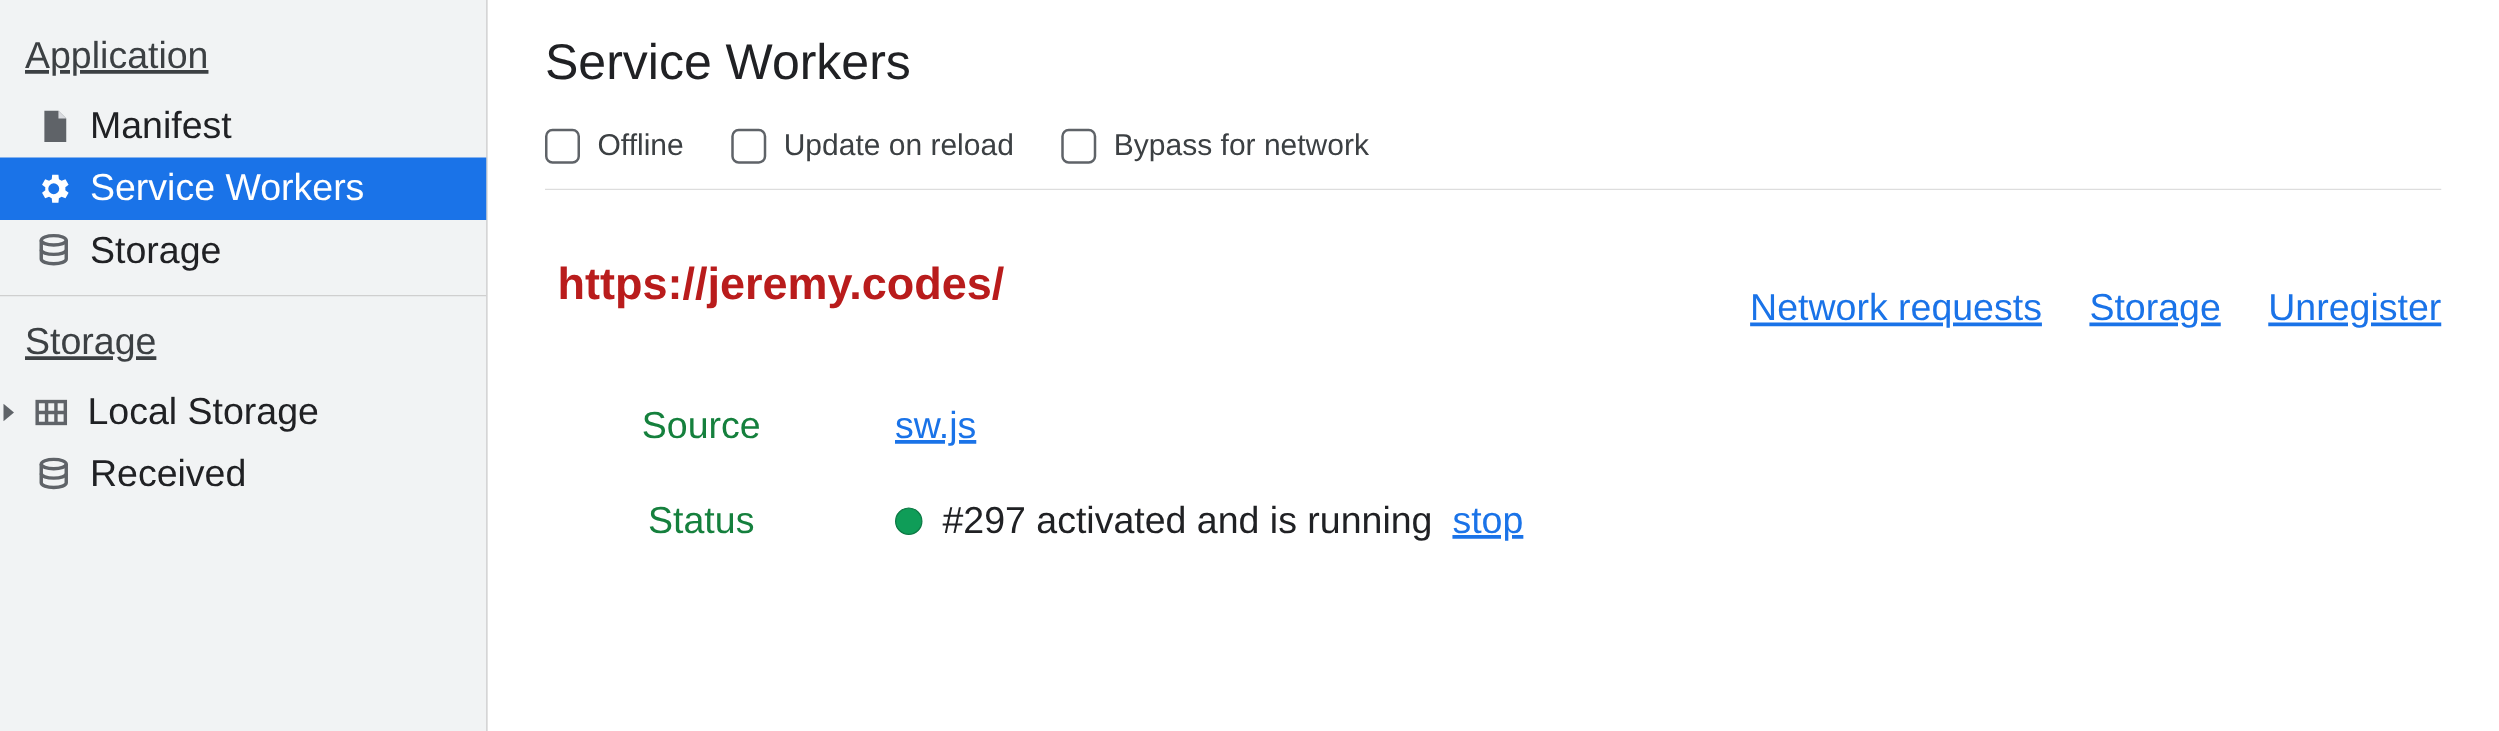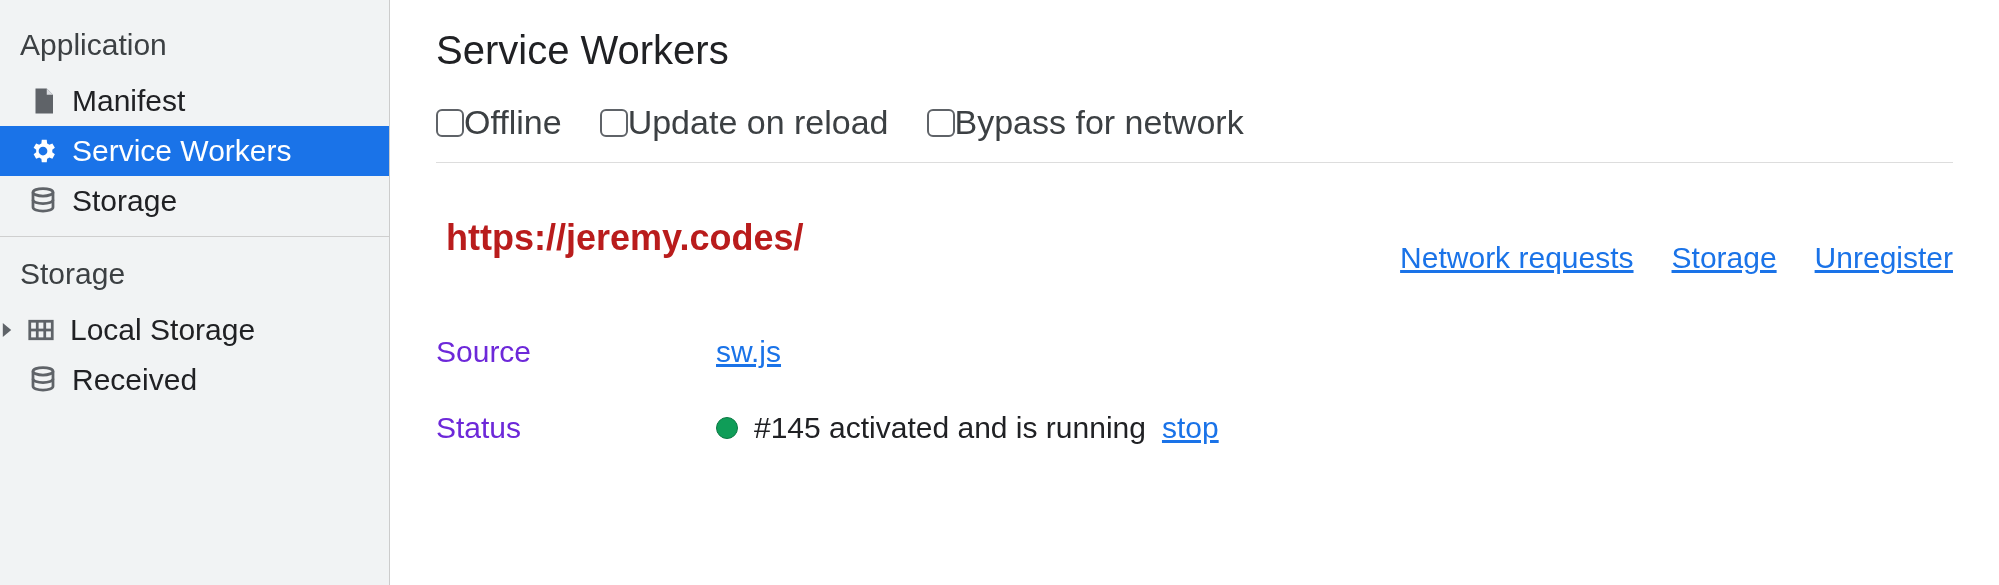--- a/index.html
+++ b/index.html
@@ -17,49 +17,50 @@
       background: #f1f3f4;
       border-right: 1px solid #ccc;
       padding-top: 18px;
       flex-shrink: 0;
     }
     .section-title {
       font-size: 30px;
       color: #3c4043;
       padding: 10px 20px 14px 20px;
       font-weight: 400;
+      text-decoration: underline;
     }
     .tree-item {
       display: flex;
       align-items: center;
       padding: 8px 0 8px 28px;
       font-size: 30px;
       cursor: pointer;
       gap: 14px;
     }
     .tree-item.selected {
       background: #1a73e8;
       color: #fff;
     }
     .tree-item .icon { display: inline-flex; width: 30px; height: 30px; align-items:center; justify-content:center; flex-shrink:0; }
     .disclosure { width: 18px; display: inline-flex; align-items:center; justify-content:center; margin-right: -4px; margin-left: -30px; flex-shrink:0;}
     .disclosure svg { width: 14px; height: 14px; }
     .divider { height: 1px; background: #cfcfcf; margin: 10px 0; }
     .main { flex: 1; padding: 28px 46px 0 46px; overflow: hidden; }
     .main-title { font-size: 40px; font-weight: 400; color: #202124; margin-bottom: 30px; }
     .options-row { display: flex; gap: 38px; align-items: center; padding-bottom: 20px; border-bottom: 1px solid #ddd; }
-    .checkbox-item { display: flex; align-items: center; font-size: 34px; color: #3c4043;}
+    .checkbox-item { display: flex; align-items: center; gap: 14px; font-size: 24px; color: #3c4043;}
     .checkbox-box { width: 28px; height: 28px; border: 2.5px solid #5f6368; border-radius: 6px; background: #fff; }
     .origin-row { display: flex; align-items: center; justify-content: space-between; padding: 38px 0 14px 10px; }
     .origin-text { font-size: 36px; font-weight: 600; color: #b91c1c; }
     .origin-actions { display: flex; gap: 38px; margin-top: 40px; }
     .link { color: #1a73e8; text-decoration: underline; font-size: 30px; cursor: pointer; }
     .detail-table { margin-top: 14px; }
     .detail-row { display: flex; padding: 10px 0; align-items: flex-start; }
-    .detail-label { width: 280px; text-align: left; padding-right: 30px; font-size: 30px; color: #6d28d9; }
+    .detail-label { width: 280px; text-align: center; padding-right: 30px; font-size: 30px; color: #15803d; }
     .detail-value { font-size: 30px; color: #202124; display:flex; flex-direction: row; gap: 26px;}
     .detail-value .row { display:flex; align-items:center; gap: 16px; }
     .status-dot { width: 22px; height: 22px; border-radius: 50%; background: #0f9d58; border: 1px solid #0c7a44; display:inline-block; }
     .spacer { height: 22px; }
   </style>
 </head>
 <body>
 
 <div class="sidebar">
   <div class="section-title">Application</div>
@@ -164,19 +165,19 @@
             <span class="link">sw.js</span>
           </div>
       </div>
     </div>
     <div class="spacer"></div>
     <div class="detail-row">
       <div class="detail-label">Status</div>
       <div class="detail-value">
         <div class="row">
           <span class="status-dot"></span>
-          <span>#145 activated and is running</span>
+          <span>#297 activated and is running</span>
           <span class="link">stop</span>
         </div>
       </div>
     </div>
   </div>
 </div>
 
 </body></html>

